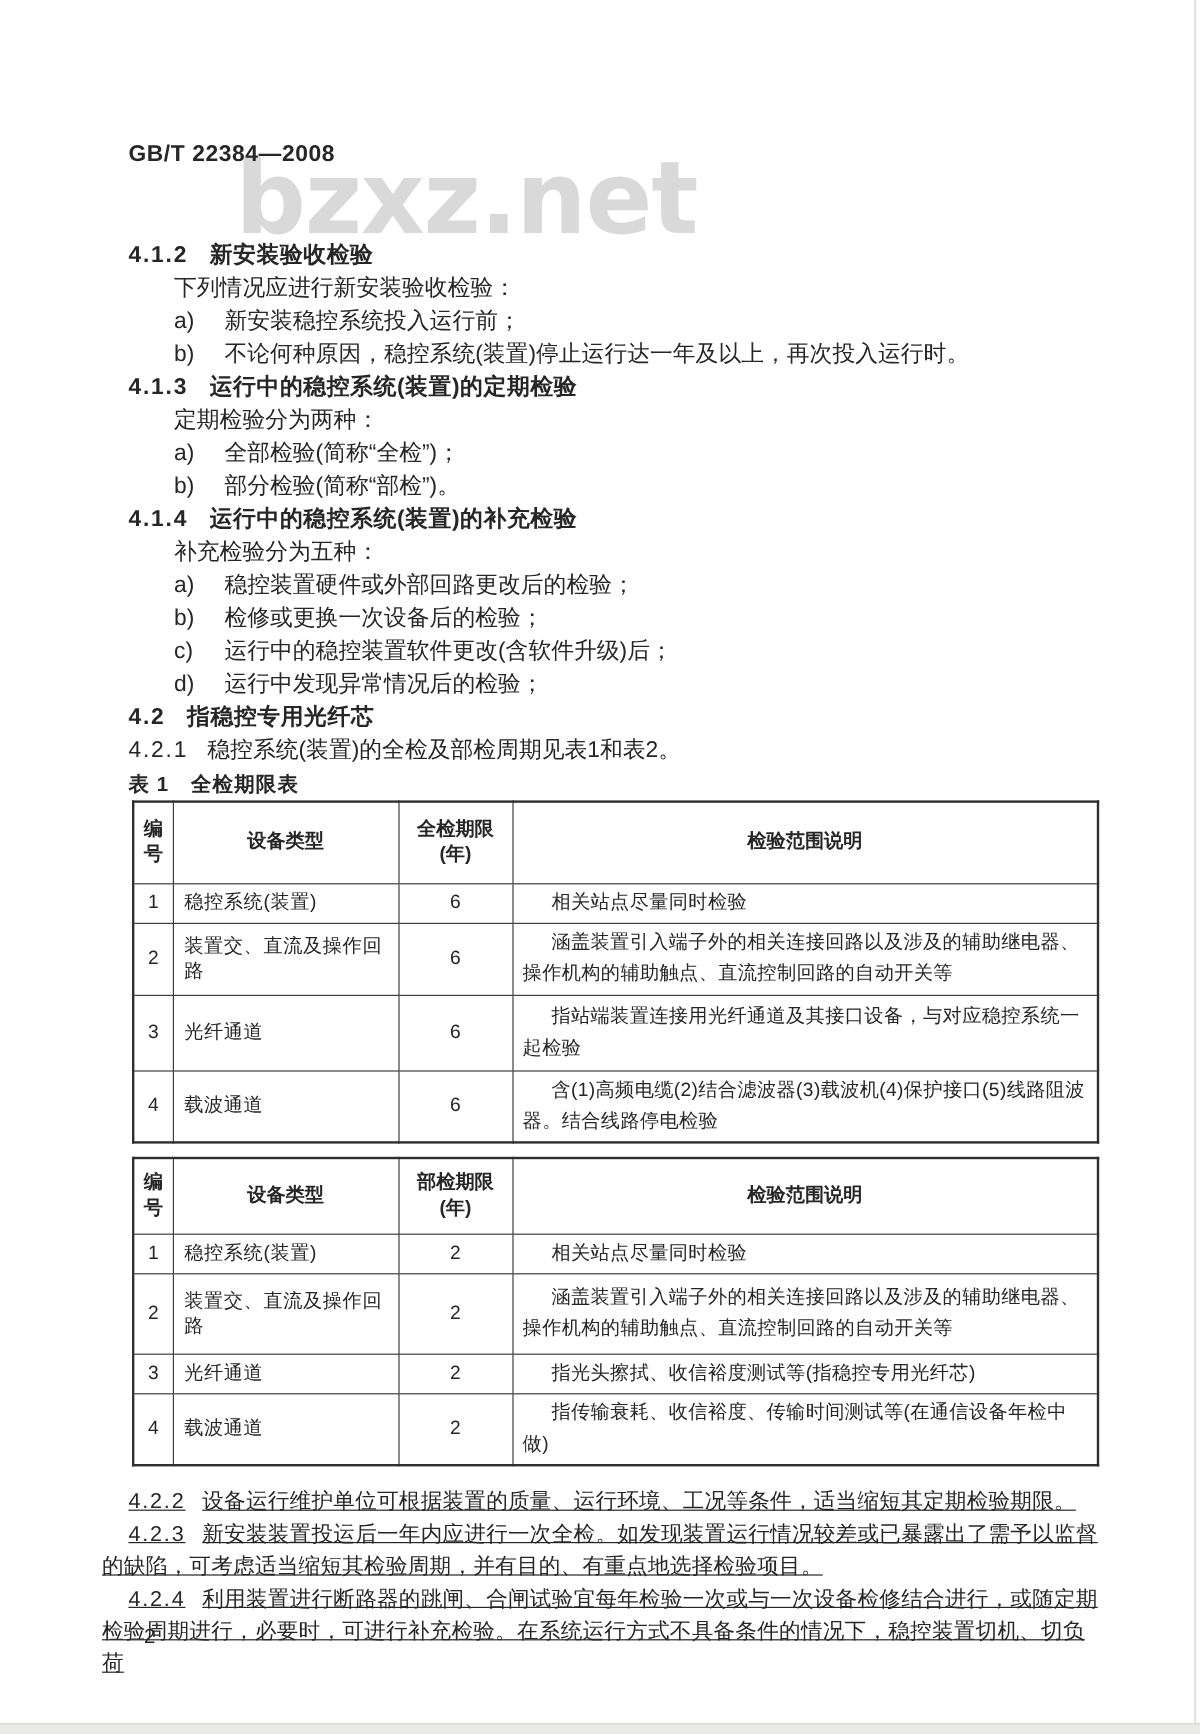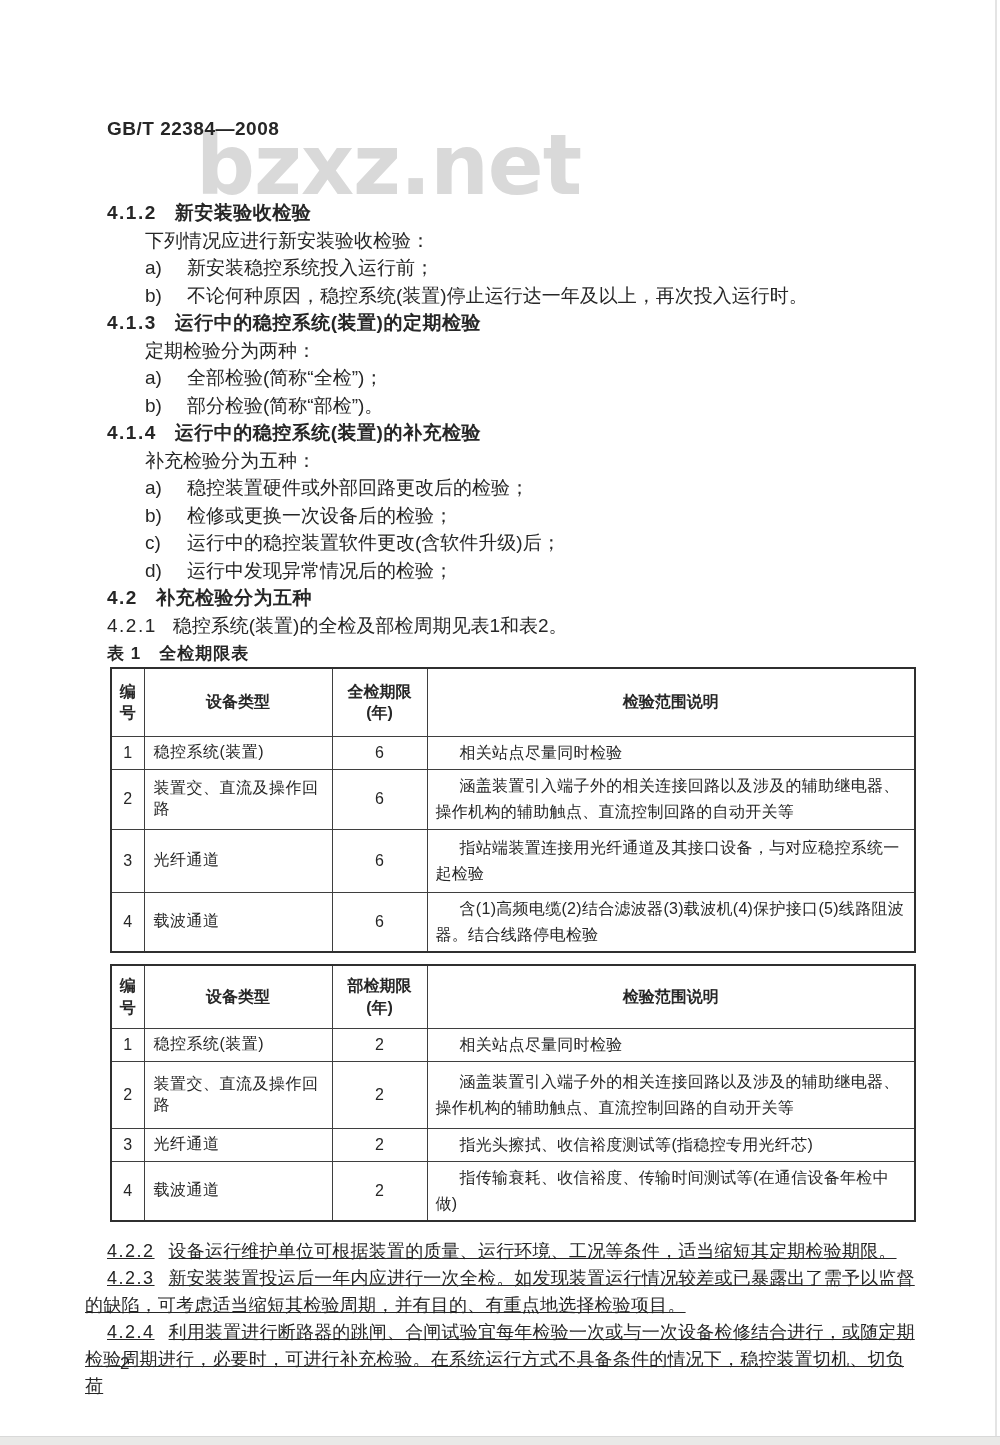--- a/index.html
+++ b/index.html
@@ -56,21 +56,21 @@
   <div class="line item"><span class="label">a)</span><span>全部检验(简称“全检”)；</span></div>
   <div class="line item"><span class="label">b)</span><span>部分检验(简称“部检”)。</span></div>
 
   <div class="line heading"><span class="num">4.1.4</span><span class="txt">运行中的稳控系统(装置)的补充检验</span></div>
   <div class="line body-ind"><span>补充检验分为五种：</span></div>
   <div class="line item"><span class="label">a)</span><span>稳控装置硬件或外部回路更改后的检验；</span></div>
   <div class="line item"><span class="label">b)</span><span>检修或更换一次设备后的检验；</span></div>
   <div class="line item"><span class="label">c)</span><span>运行中的稳控装置软件更改(含软件升级)后；</span></div>
   <div class="line item"><span class="label">d)</span><span>运行中发现异常情况后的检验；</span></div>
 
-  <div class="line heading"><span class="num">4.2</span><span class="txt">补充检验分为五种</span></div>
+  <div class="line heading"><span class="num">4.2</span><span class="txt">指稳控专用光纤芯</span></div>
   <div class="line numbered"><span class="num">4.2.1</span><span>稳控系统(装置)的全检及部检周期见表1和表2。</span></div>
 
   <div class="tbl-title">表 1　全检期限表</div>
   <table class="prd">
     <colgroup>
         <col style="width:33px">
         <col style="width:188px">
         <col style="width:95px">
         <col>
       </colgroup>

